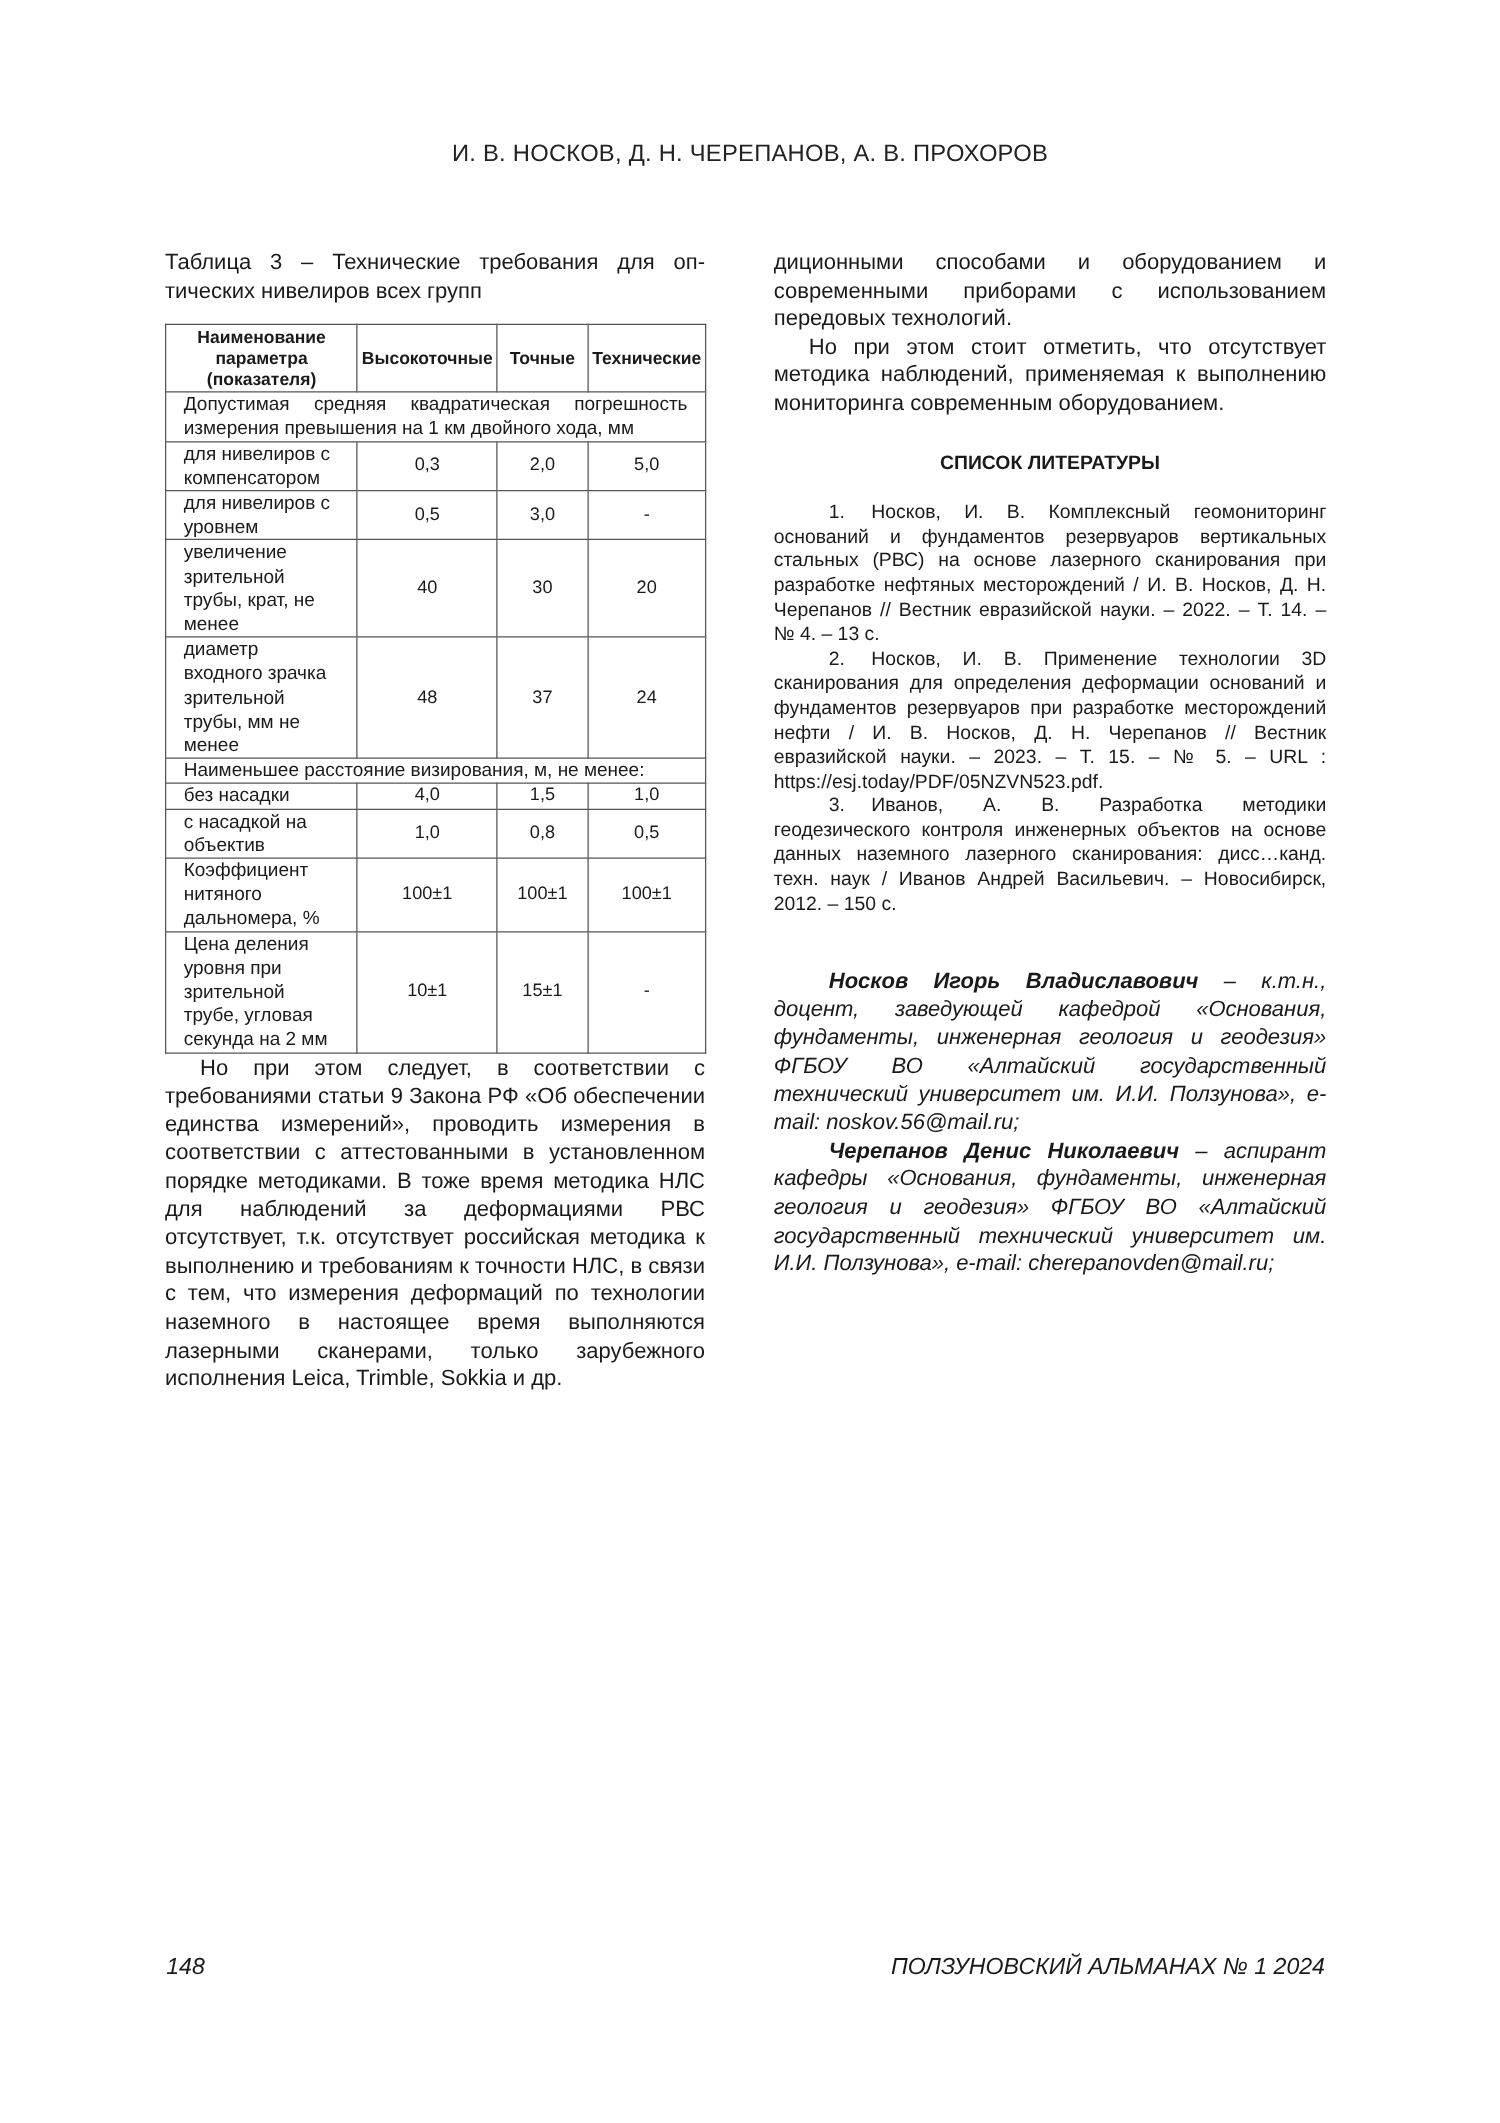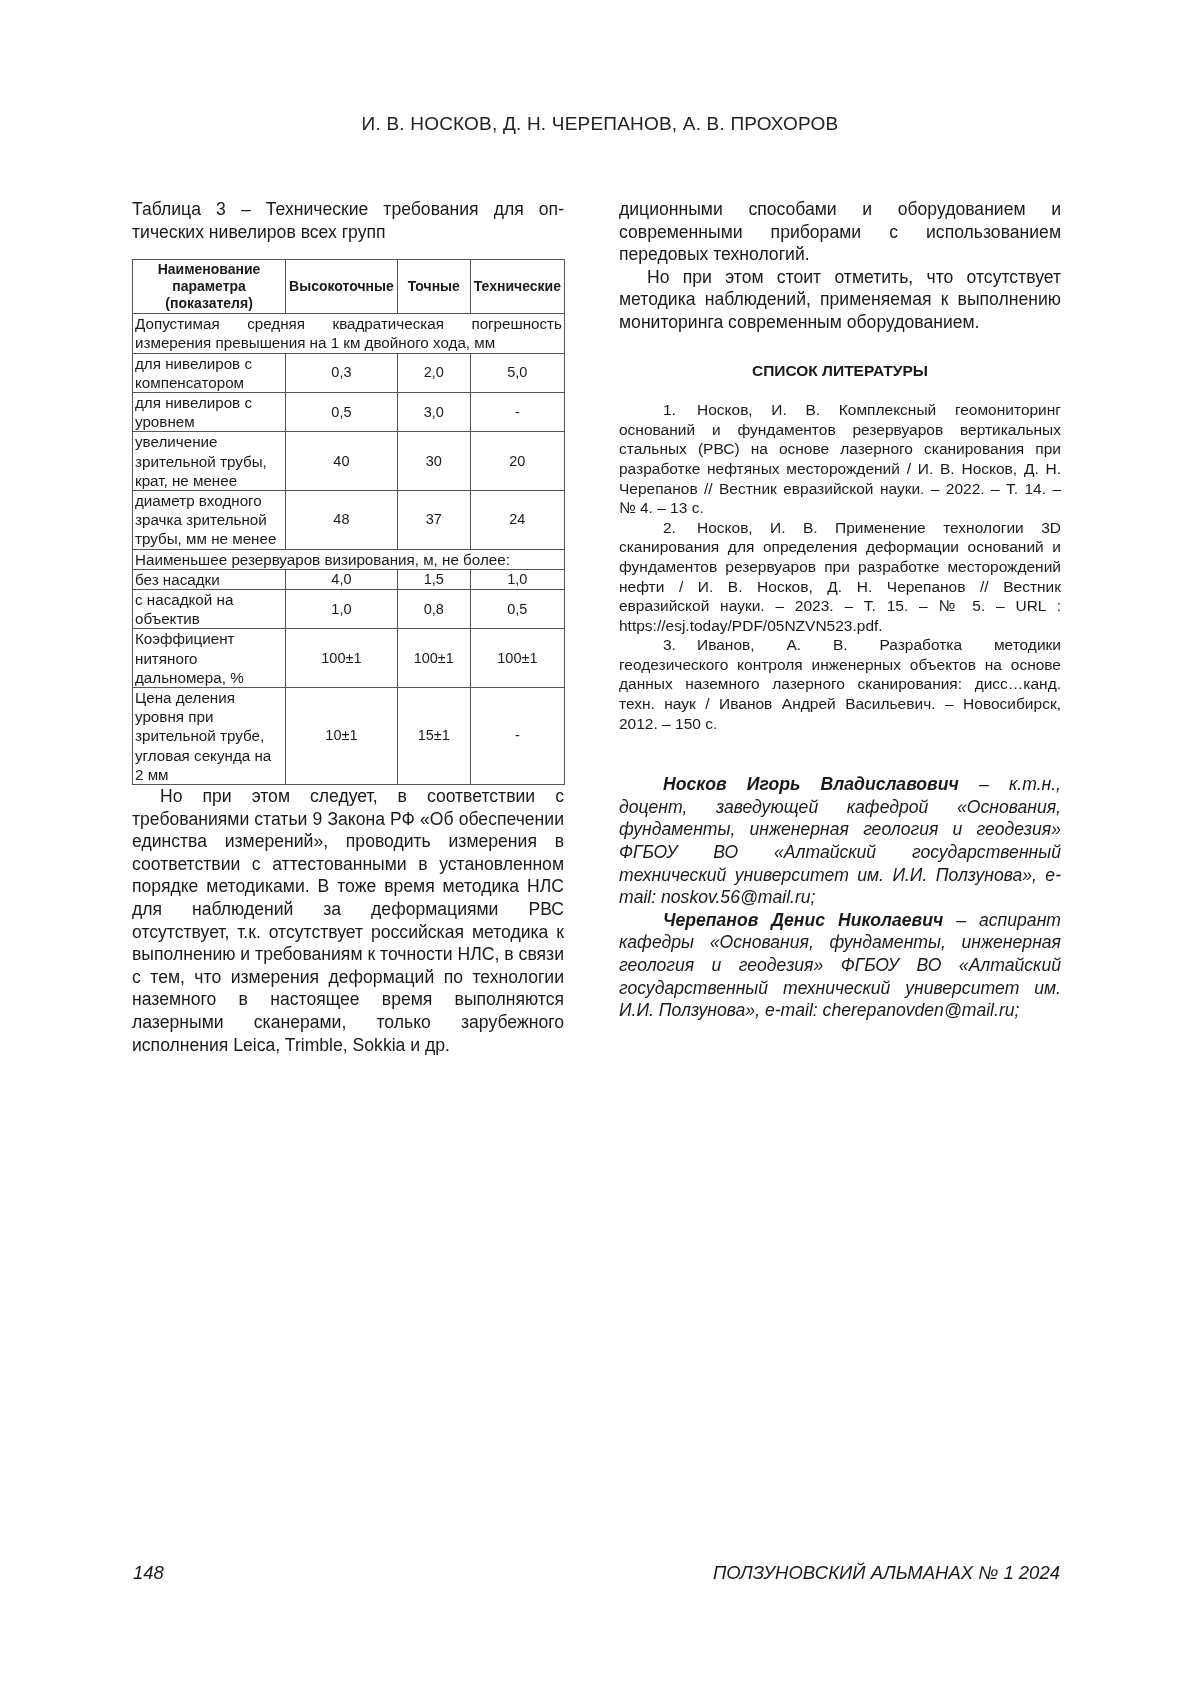--- a/index.html
+++ b/index.html
@@ -6,21 +6,21 @@
   body { width: 1200px; height: 1698px; position: relative; overflow: hidden;
          font-family: "Liberation Sans", sans-serif; color: #1a1a1a; }
   .running-head { position: absolute; top: 113px; left: 0; width: 1200px; text-align: center;
          font-size: 19px; letter-spacing: 0.2px; color: #222; }
   .col { position: absolute; top: 198px; width: 432px; font-size: 17.6px; line-height: 22.6px; }
   .col-left { left: 132px; }
   .col-right { left: 619px; width: 442px; }
   .caption { margin: 0 0 16px 0; line-height: 22.6px; }
   .caption .l1 { display: block; text-align: justify; text-align-last: justify; }
   table.spec { border-collapse: collapse; width: 433px; font-size: 15.2px; line-height: 19.2px; }
-  table.spec td, table.spec th { border: 1.6px solid #555; padding: 0 2px; vertical-align: middle; }
+  table.spec td, table.spec th { border: 1.6px solid #555; padding: 0 14px; vertical-align: middle; }
   table.spec th { font-weight: bold; font-size: 14px; line-height: 17px; text-align: center; padding: 1px 3px; }
   table.spec td.param { text-align: left; width: 180px; }
   table.spec td.val { text-align: center; font-size: 14.5px; }
   table.spec td.span { text-align: justify; text-align-last: left; }
   .c1 { width: 180px; } .c2 { width: 78px; margin-left: 14px; } .c3 { width: 78px; } .c4 { width: 68px; }
   p.body { margin: 0; text-align: justify; text-indent: 28px; }
   .after-table { margin-top: 24px; }
   .refs-title { text-align: center; font-weight: bold; font-size: 15.5px; margin: 26px 0 18px 0; }
   .ref { margin: 0; font-size: 15.5px; line-height: 19.6px; text-align: justify; text-indent: 44px; }
   .ref .num { display: inline-block; width: 34px; text-indent: 0; }
@@ -73,21 +73,21 @@
         <td class="val">30</td>
         <td class="val">20</td>
       </tr>
       <tr>
         <td class="param">диаметр входного зрачка зрительной трубы, мм не менее</td>
         <td class="val">48</td>
         <td class="val">37</td>
         <td class="val">24</td>
       </tr>
       <tr>
-        <td colspan="4" class="span">Наименьшее резервуаров визирования, м, не более:</td>
+        <td colspan="4" class="span">Наименьшее расстояние визирования, м, не менее:</td>
       </tr>
       <tr>
         <td class="param">без насадки</td>
         <td class="val">4,0</td>
         <td class="val">1,5</td>
         <td class="val">1,0</td>
       </tr>
       <tr>
         <td class="param">с насадкой на объектив</td>
         <td class="val">1,0</td>

